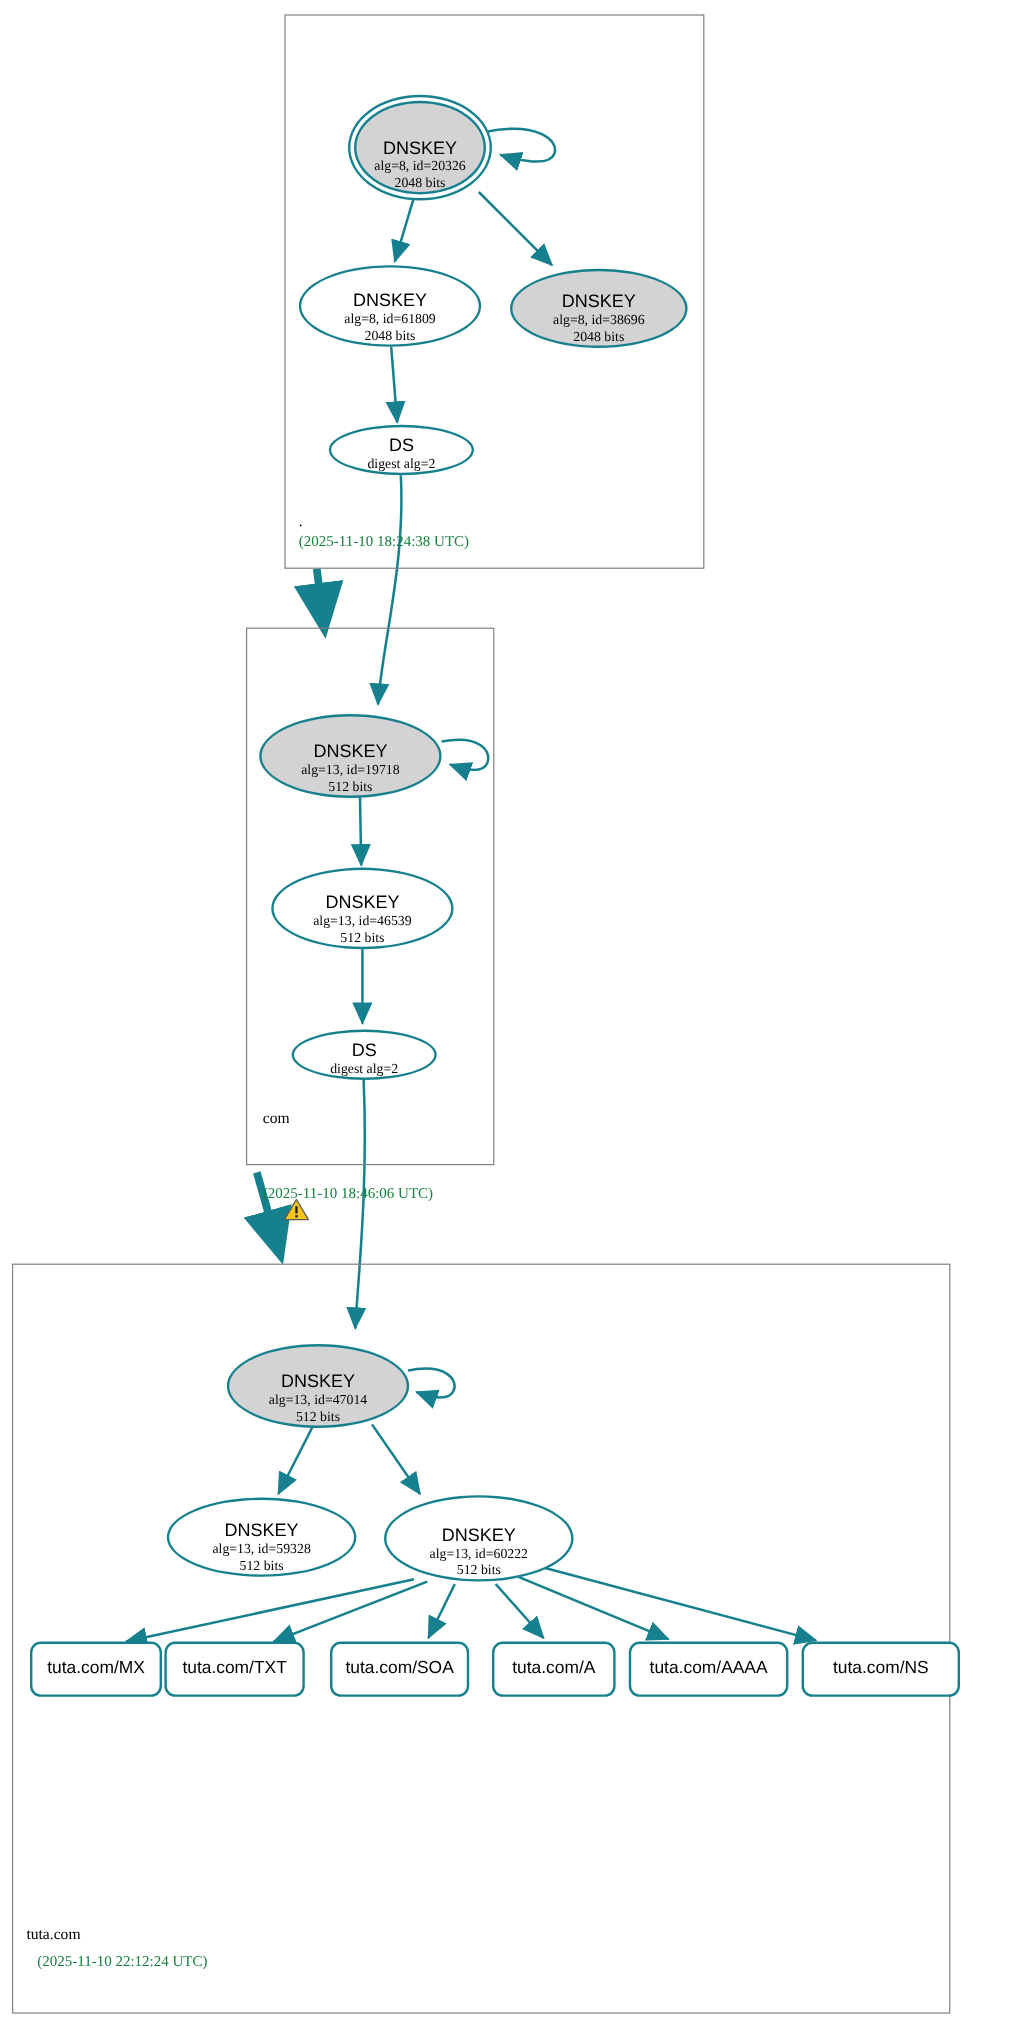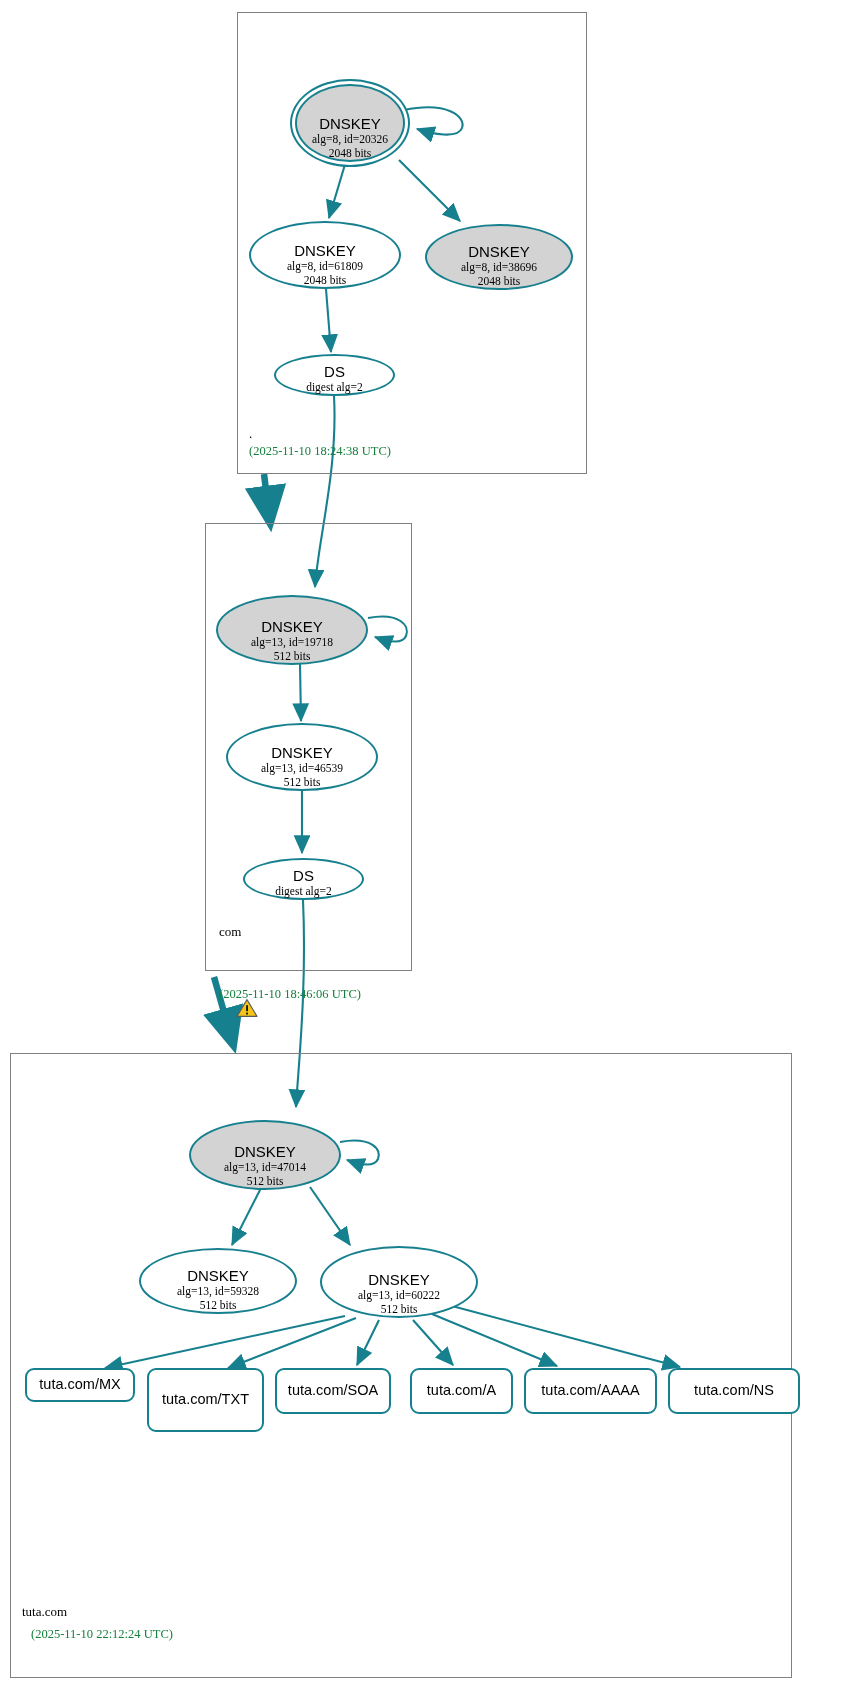--- a/index.html
+++ b/index.html
@@ -146,24 +146,24 @@
     <div class="n-sub">alg=13, id=59328</div>
     <div class="n-sub">512 bits</div>
   </div>
 
   <div class="node ellipse" style="left:320px;top:1246px;width:158px;height:72px;">
     <div class="n-title">DNSKEY</div>
     <div class="n-sub">alg=13, id=60222</div>
     <div class="n-sub">512 bits</div>
   </div>
 
-  <div class="node rrset" style="left:25px;top:1368px;width:110px;height:34px;">
+  <div class="node rrset" style="left:25px;top:1368px;width:110px;height:46px;">
     <div class="n-title">tuta.com/MX</div>
   </div>
-  <div class="node rrset" style="left:147px;top:1368px;width:117px;height:64px;">
+  <div class="node rrset" style="left:137px;top:1368px;width:117px;height:46px;">
     <div class="n-title">tuta.com/TXT</div>
   </div>
   <div class="node rrset" style="left:275px;top:1368px;width:116px;height:46px;align-items:center;">
     <div class="n-title">tuta.com/SOA</div>
   </div>
   <div class="node rrset" style="left:410px;top:1368px;width:103px;height:46px;">
     <div class="n-title">tuta.com/A</div>
   </div>
   <div class="node rrset" style="left:524px;top:1368px;width:133px;height:46px;">
     <div class="n-title">tuta.com/AAAA</div>

